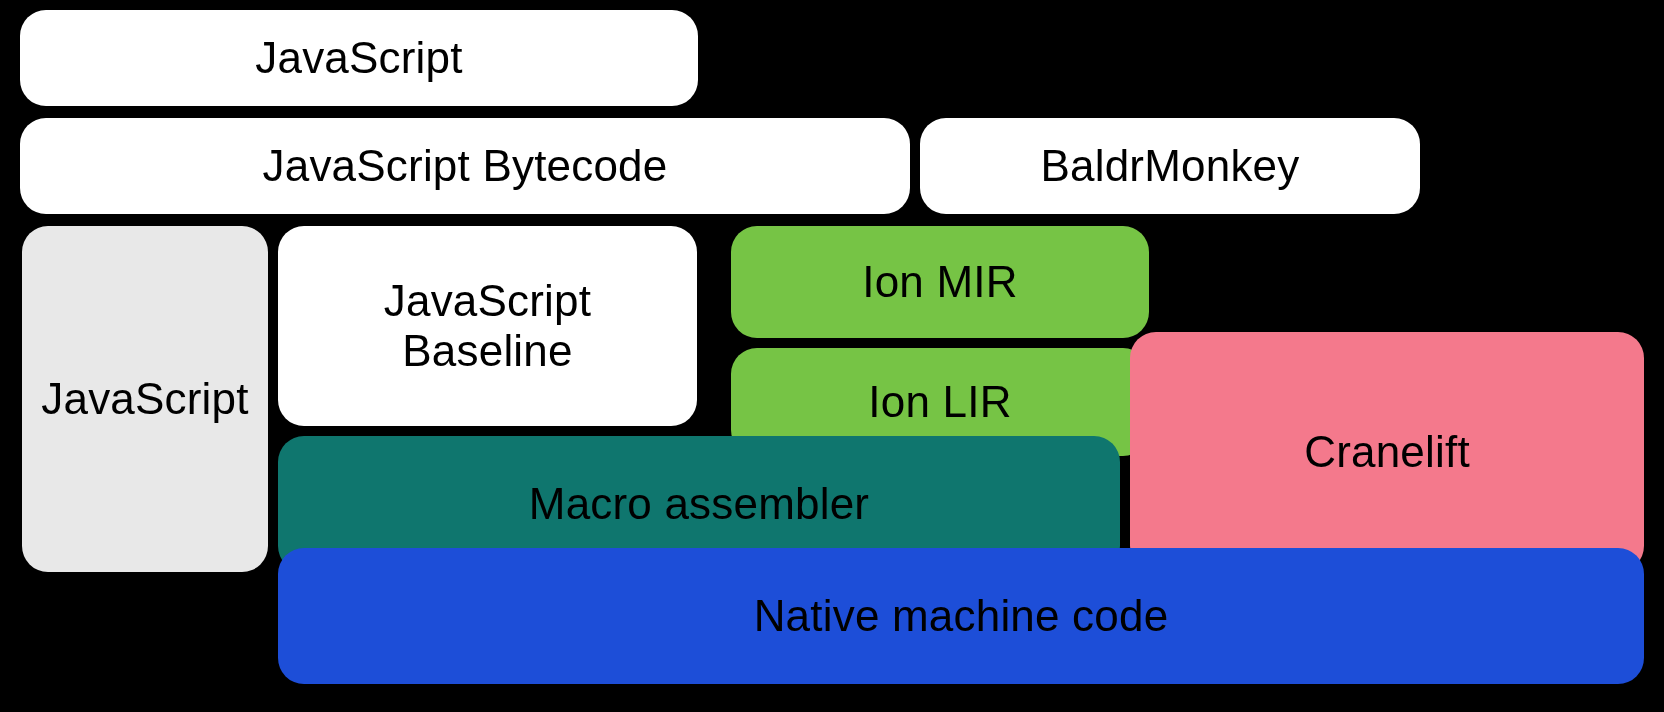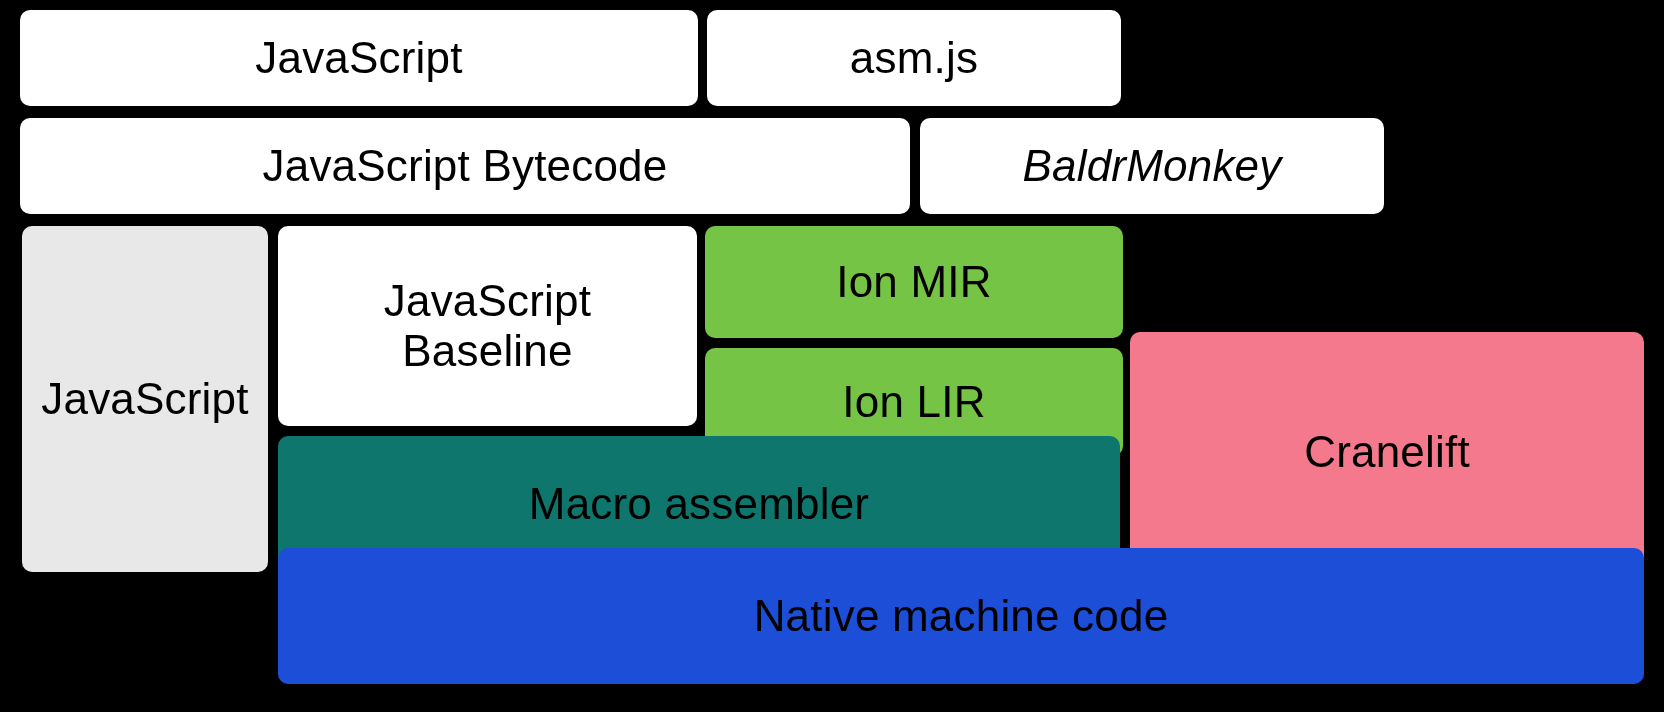--- a/index.html
+++ b/index.html
@@ -16,43 +16,42 @@
     overflow: hidden;
     font-family: "Liberation Sans", sans-serif;
   }
   .node {
     position: absolute;
     box-sizing: border-box;
     display: flex;
     align-items: center;
     justify-content: center;
     text-align: center;
-    border-radius: 10px;
+    border-radius: 26px;
     color: #000000;
     font-size: 44px;
     line-height: 1.14;
     font-weight: 400;
     letter-spacing: 0.2px;
     padding: 0 10px;
     white-space: pre-line;
     user-select: none;
   }
   .fill-white { background: #FFFFFF; }
   .fill-gray  { background: #E8E8E8; }
-  .fill-green { background: #76C445; }
+  .fill-green { background: #76C445; margin-left: 26px; }
   .fill-pink  { background: #F4798C; }
 </style>
 </head>
 <body>
 
 <div id="diagram" style="width: 1664px; height: 712px; background: rgb(0, 0, 0);">
     <div class="node fill-white" style="left: 20px; top: 10px; width: 678px; height: 96px; background: rgb(255, 255, 255);">JavaScript</div>
-    <div class="node fill-white" style="left: 707px; top: 10px; width: 414px; height: 96px; background: rgb(255, 255, 255);">asm.js</div>
     <div class="node fill-white" style="left: 20px; top: 118px; width: 890px; height: 96px; background: rgb(255, 255, 255); text-align: right;">JavaScript Bytecode</div>
-    <div class="node fill-white" style="left: 920px; top: 118px; width: 464px; height: 96px; background: rgb(255, 255, 255); font-style: italic;">BaldrMonkey</div>
+    <div class="node fill-white" style="left: 920px; top: 118px; width: 500px; height: 96px; background: rgb(255, 255, 255);">BaldrMonkey</div>
     <div class="node fill-gray" style="left: 22px; top: 226px; width: 246px; height: 346px; background: rgb(232, 232, 232);">JavaScript</div>
     <div class="node fill-white" style="left: 278px; top: 226px; width: 419px; height: 200px; background: rgb(255, 255, 255);">JavaScript
 Baseline</div>
     <div class="node fill-green" style="left: 705px; top: 226px; width: 418px; height: 112px; background: rgb(118, 196, 69);">Ion MIR</div>
     <div class="node fill-green" style="left: 705px; top: 348px; width: 418px; height: 108px; background: rgb(118, 196, 69);">Ion LIR</div>
     <div class="node fill-pink" style="left: 1130px; top: 332px; width: 514px; height: 240px; background: rgb(244, 121, 140);">Cranelift</div>
     <div class="node fill-white" style="left: 278px; top: 436px; width: 842px; height: 136px; background: #0f766e;">Macro assembler</div>
     <div class="node fill-white" style="left: 278px; top: 548px; width: 1366px; height: 136px; background: #1d4ed8;">Native machine code</div>
   </div>
 

